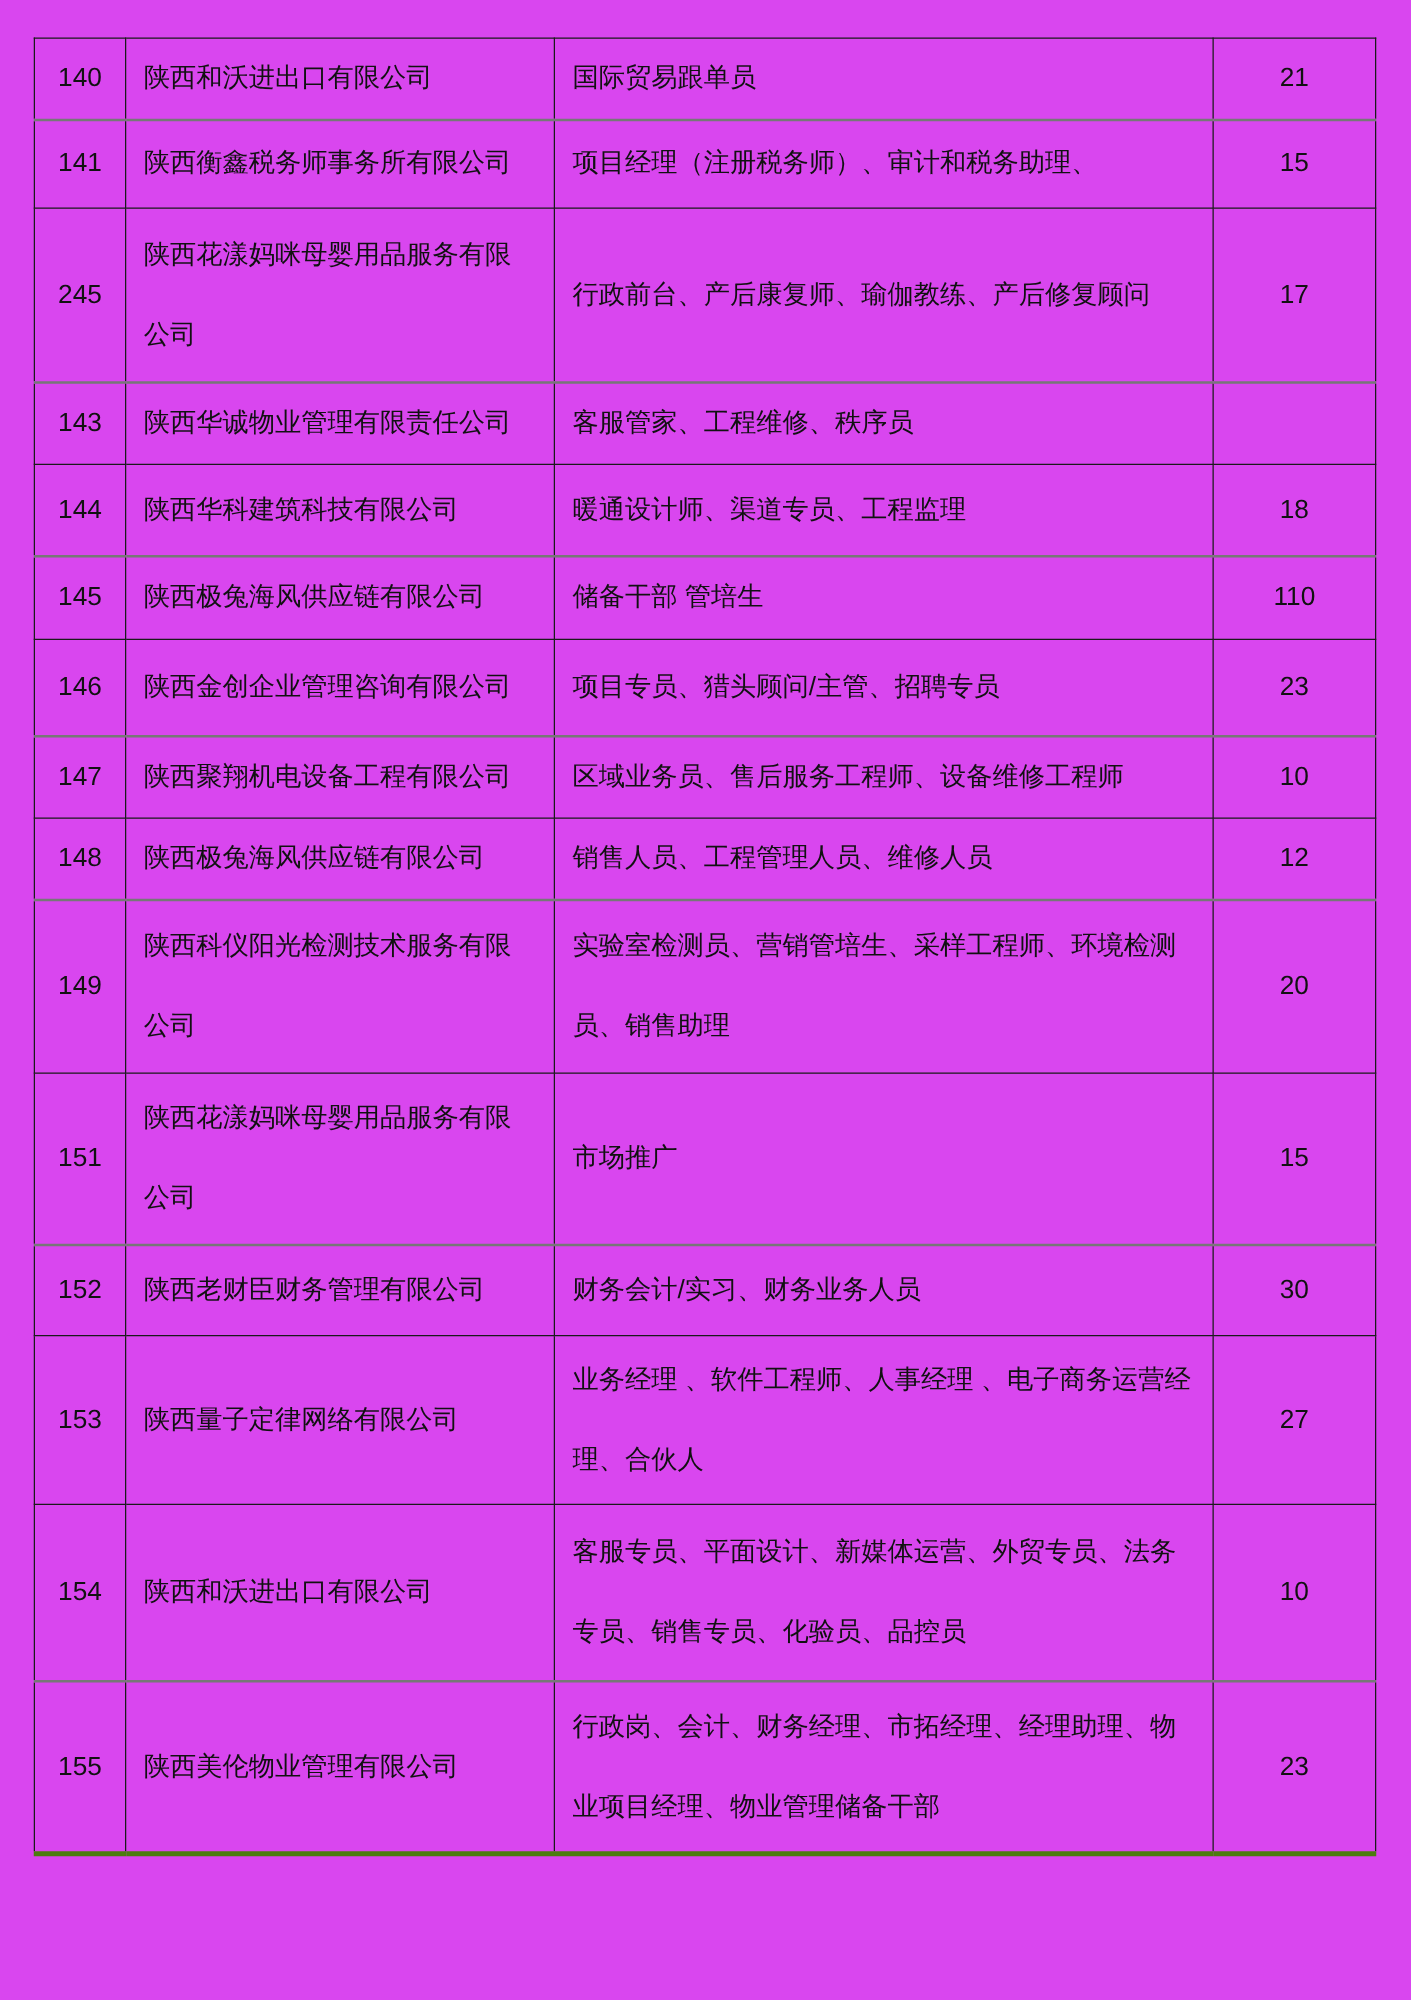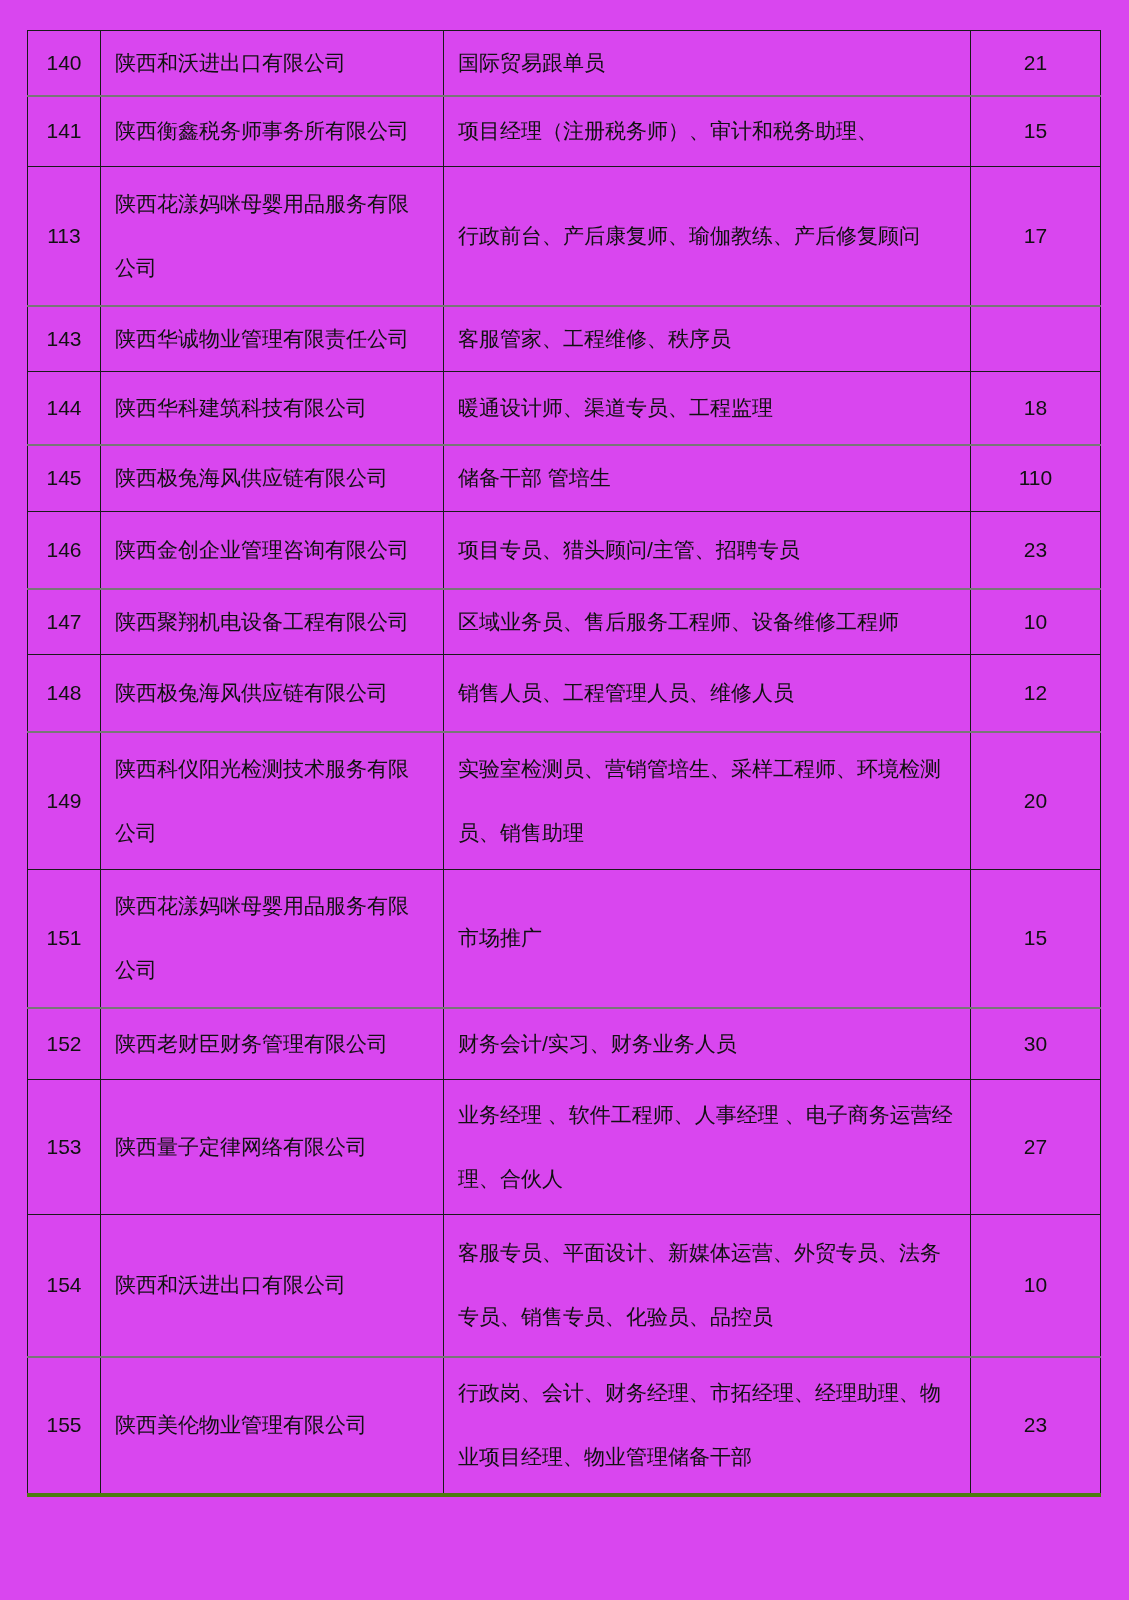--- a/index.html
+++ b/index.html
@@ -66,21 +66,21 @@
         <td class="c-positions">国际贸易跟单员</td>
         <td class="c-count">21</td>
       </tr>
       <tr style="height:70px">
         <td class="c-no">141</td>
         <td class="c-company">陕西衡鑫税务师事务所有限公司</td>
         <td class="c-positions">项目经理（注册税务师）、审计和税务助理、</td>
         <td class="c-count">15</td>
       </tr>
       <tr class="thick" style="height:140px">
-        <td class="c-no">113</td>
+        <td class="c-no">245</td>
         <td class="c-company">陕西花漾妈咪母婴用品服务有限公司</td>
         <td class="c-positions">行政前台、产后康复师、瑜伽教练、产后修复顾问</td>
         <td class="c-count">17</td>
       </tr>
       <tr style="height:65px">
         <td class="c-no">143</td>
         <td class="c-company">陕西华诚物业管理有限责任公司</td>
         <td class="c-positions">客服管家、工程维修、秩序员</td>
         <td class="c-count"></td>
       </tr>
@@ -101,21 +101,21 @@
         <td class="c-company">陕西金创企业管理咨询有限公司</td>
         <td class="c-positions">项目专员、猎头顾问/主管、招聘专员</td>
         <td class="c-count">23</td>
       </tr>
       <tr style="height:66px">
         <td class="c-no">147</td>
         <td class="c-company">陕西聚翔机电设备工程有限公司</td>
         <td class="c-positions">区域业务员、售后服务工程师、设备维修工程师</td>
         <td class="c-count">10</td>
       </tr>
-      <tr class="thick" style="height:77px">
+      <tr class="thick" style="height:65px">
         <td class="c-no">148</td>
         <td class="c-company">陕西极兔海风供应链有限公司</td>
         <td class="c-positions">销售人员、工程管理人员、维修人员</td>
         <td class="c-count">12</td>
       </tr>
       <tr style="height:138px">
         <td class="c-no">149</td>
         <td class="c-company">陕西科仪阳光检测技术服务有限公司</td>
         <td class="c-positions">实验室检测员、营销管培生、采样工程师、环境检测员、销售助理</td>
         <td class="c-count">20</td>

